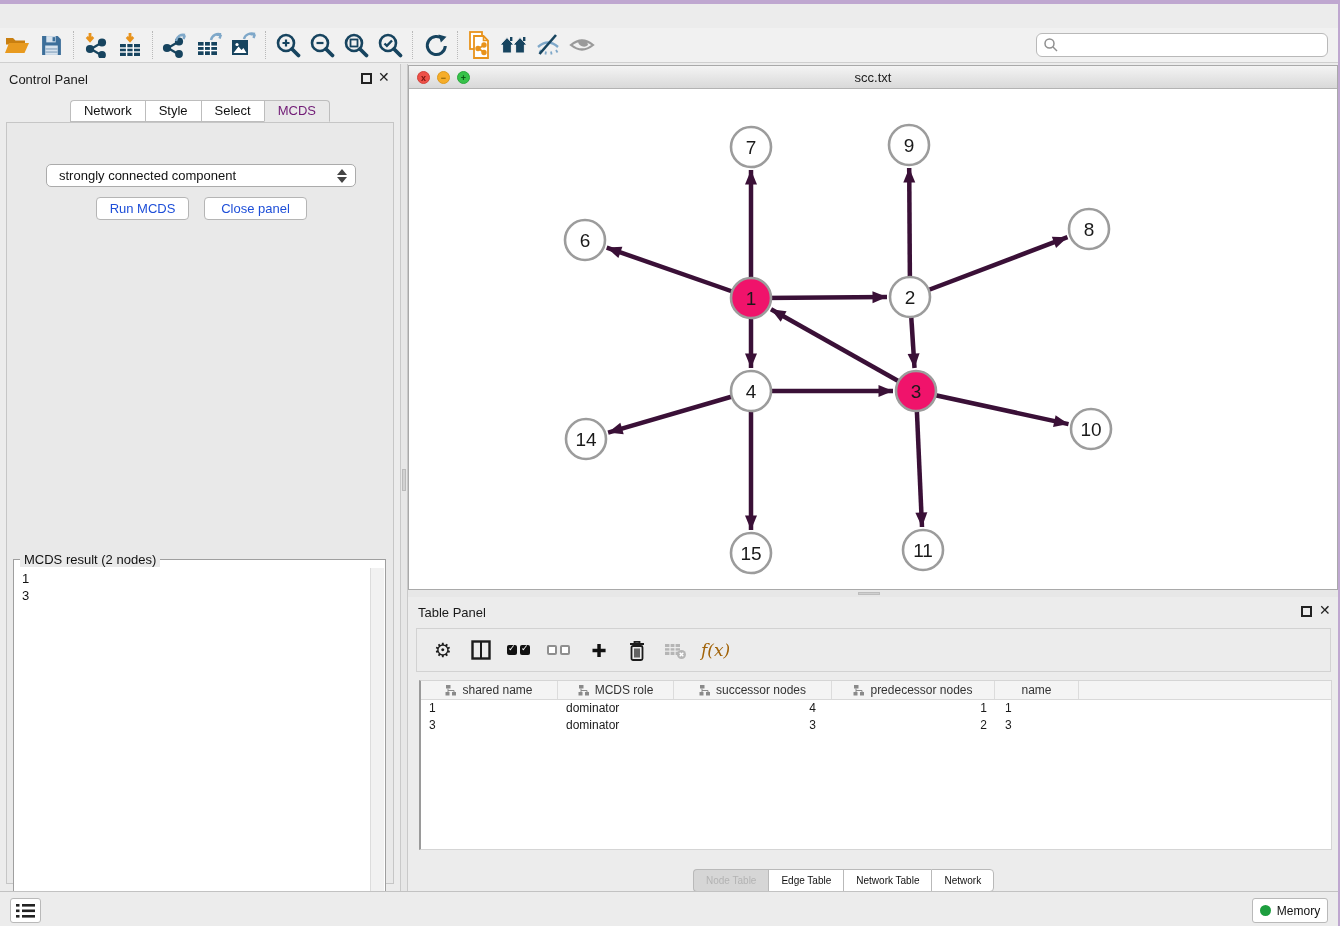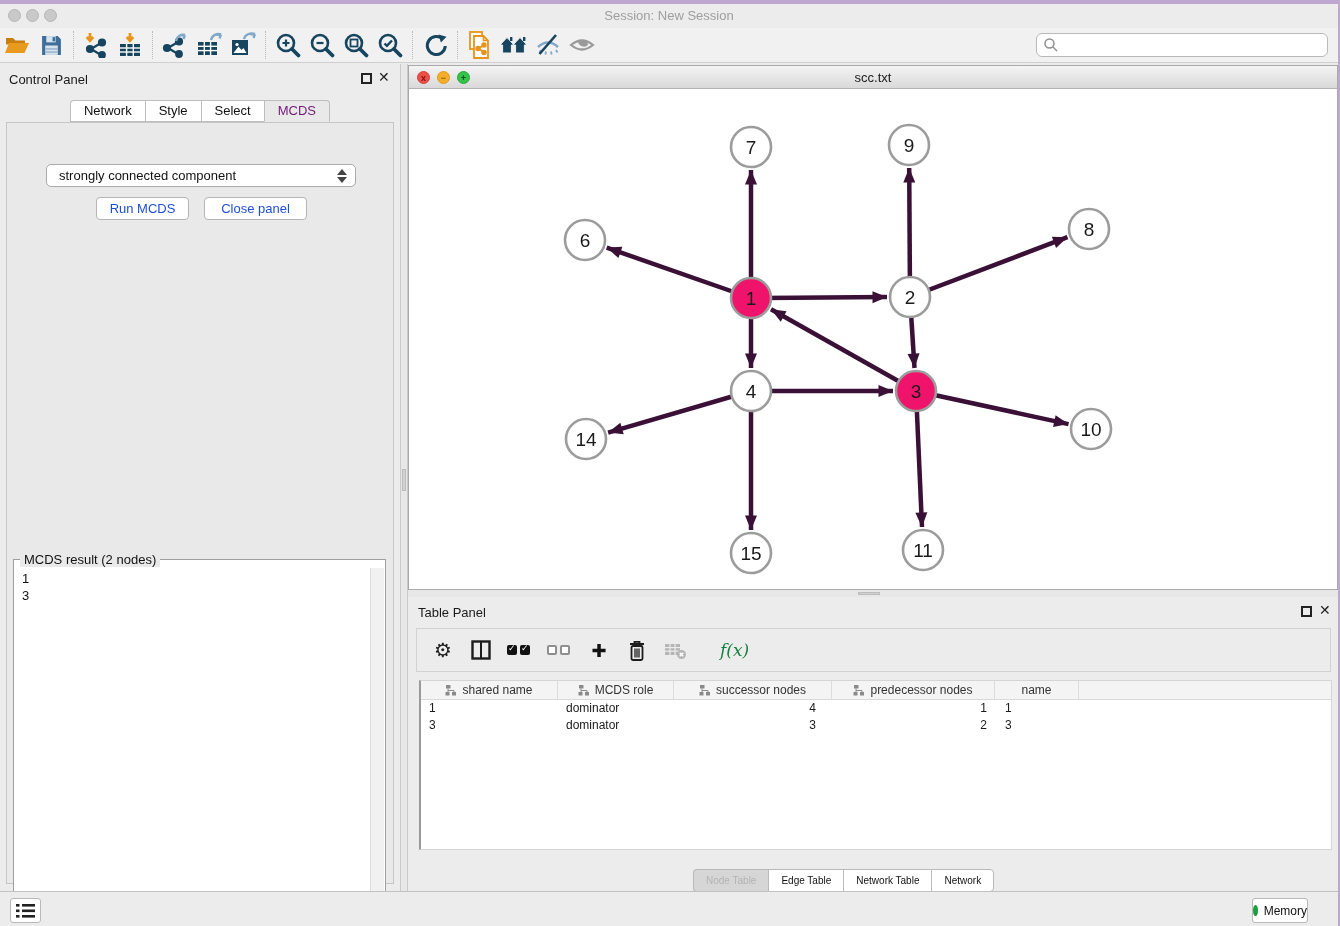--- a/index.html
+++ b/index.html
@@ -61,21 +61,21 @@
   
   .tpanel { position:absolute; left:408px; top:593px; width:930px; height:298px; background:#ececec; }
   .ttoolbar { position:absolute; left:8px; top:31px; width:915px; height:44px; background:#ececec; border:1px solid #d2d2d2; display:flex; align-items:center; padding-left:14px; }
   .tico { margin-right:14px; display:flex; align-items:center; justify-content:center; min-width:24px; height:28px; }
   .gear { font-size:20px; color:#1c1c1c; font-family:"DejaVu Sans",sans-serif; }
   .plus { font-size:18px; font-weight:bold; color:#111; font-family:"DejaVu Sans",sans-serif; }
   .cb { display:inline-block; width:10px; height:10px; border-radius:2px; margin-right:3px; }
   .cb.on { background:#111; position:relative; }
   .cb.on::after { content:"✓"; position:absolute; left:1px; top:-2px; color:#fff; font-size:9px; }
   .cb.off { background:#fff; border:2px solid #8f8f8f; }
-  .fx { font-family:"DejaVu Serif",serif; font-style:italic; font-size:17px; color:#15803d;margin-left:19px; }
+  .fx { font-family:"DejaVu Serif",serif; font-style:italic; font-size:17px; color:#a16207; }
   .tblwrap { position:absolute; left:11px; top:83px; width:913px; height:170px; background:#fff; border:1px solid #d5d5d5; border-left:2px solid #9a9a9a; }
   .thead { display:flex; height:19px; background:#f4f4f4; border-bottom:1px solid #d9d9d9; font-size:12px; color:#333; }
   .th { display:flex; align-items:center; justify-content:center; border-right:1px solid #dcdcdc; gap:5px; }
   .th svg { flex:0 0 auto; }
   .trow { display:flex; height:17px; font-size:12px; color:#1a1a1a; }
   .td { line-height:17px; white-space:nowrap; overflow:hidden; }
   .c0{width:137px;} .c1{width:116px;} .c2{width:158px;} .c3{width:163px;} .c4{width:84px;}
   .al{text-align:left;padding-left:8px;} .ar{text-align:right;padding-right:16px;}
   .bottomtabs { position:absolute; left:285px; top:272px; height:23px; display:flex; }
   .btab { height:23px; line-height:21px; padding:0 12px; background:#fff; border:1px solid #b9b9b9; border-right:none; font-size:10px; color:#111; }
@@ -88,26 +88,20 @@
   .sbtn { position:absolute; height:25px; background:#fff; border:1px solid #b9b9b9; border-radius:3px; display:flex; align-items:center; justify-content:center; }
   .memdot { width:11px; height:11px; border-radius:50%; background:#1d9e3e; margin-right:6px; }
   .memtext { font-size:12px; color:#111; }
 </style>
 </head>
 <body>
 
 <div id="screen">
 <div id="appwin">
 
-  <div class="titlebar">
-    <span class="tl" style="left:8px"></span>
-    <span class="tl" style="left:26px"></span>
-    <span class="tl" style="left:44px"></span>
-    <div class="title">Session: New Session</div>
-  </div>
 
   <div class="toolbar">
     <div class="tbtn">
       <svg width="26" height="24" viewBox="0 0 26 24">
             <path d="M2 5 h7 l2.5 2.5 H21 v4 H2z" fill="#c97f10"></path>
             <path d="M5 10 h20 l-4.5 10 H1z" fill="#e89a1f"></path>
           </svg>
     </div>
     <div class="tbtn">
       <svg width="23" height="23" viewBox="0 0 22 22">
@@ -473,20 +467,20 @@
             <g fill="#222">
               <rect x="0" y="1" width="3.5" height="2.6"></rect>
               <rect x="6" y="1" width="13" height="2.6"></rect>
               <rect x="0" y="6.5" width="3.5" height="2.6"></rect>
               <rect x="6" y="6.5" width="13" height="2.6"></rect>
               <rect x="0" y="12" width="3.5" height="2.6"></rect>
               <rect x="6" y="12" width="13" height="2.6"></rect>
             </g>
           </svg>
     </div>
-    <div class="sbtn" style="left:1252px;top:6px;width:56px;">
+    <div class="sbtn" style="left:1252px;top:6px;width:76px;">
       <span class="memdot"></span>
       <span class="memtext">Memory</span>
     </div>
   </div>
 
 </div>
 </div>
 
 </body></html>

